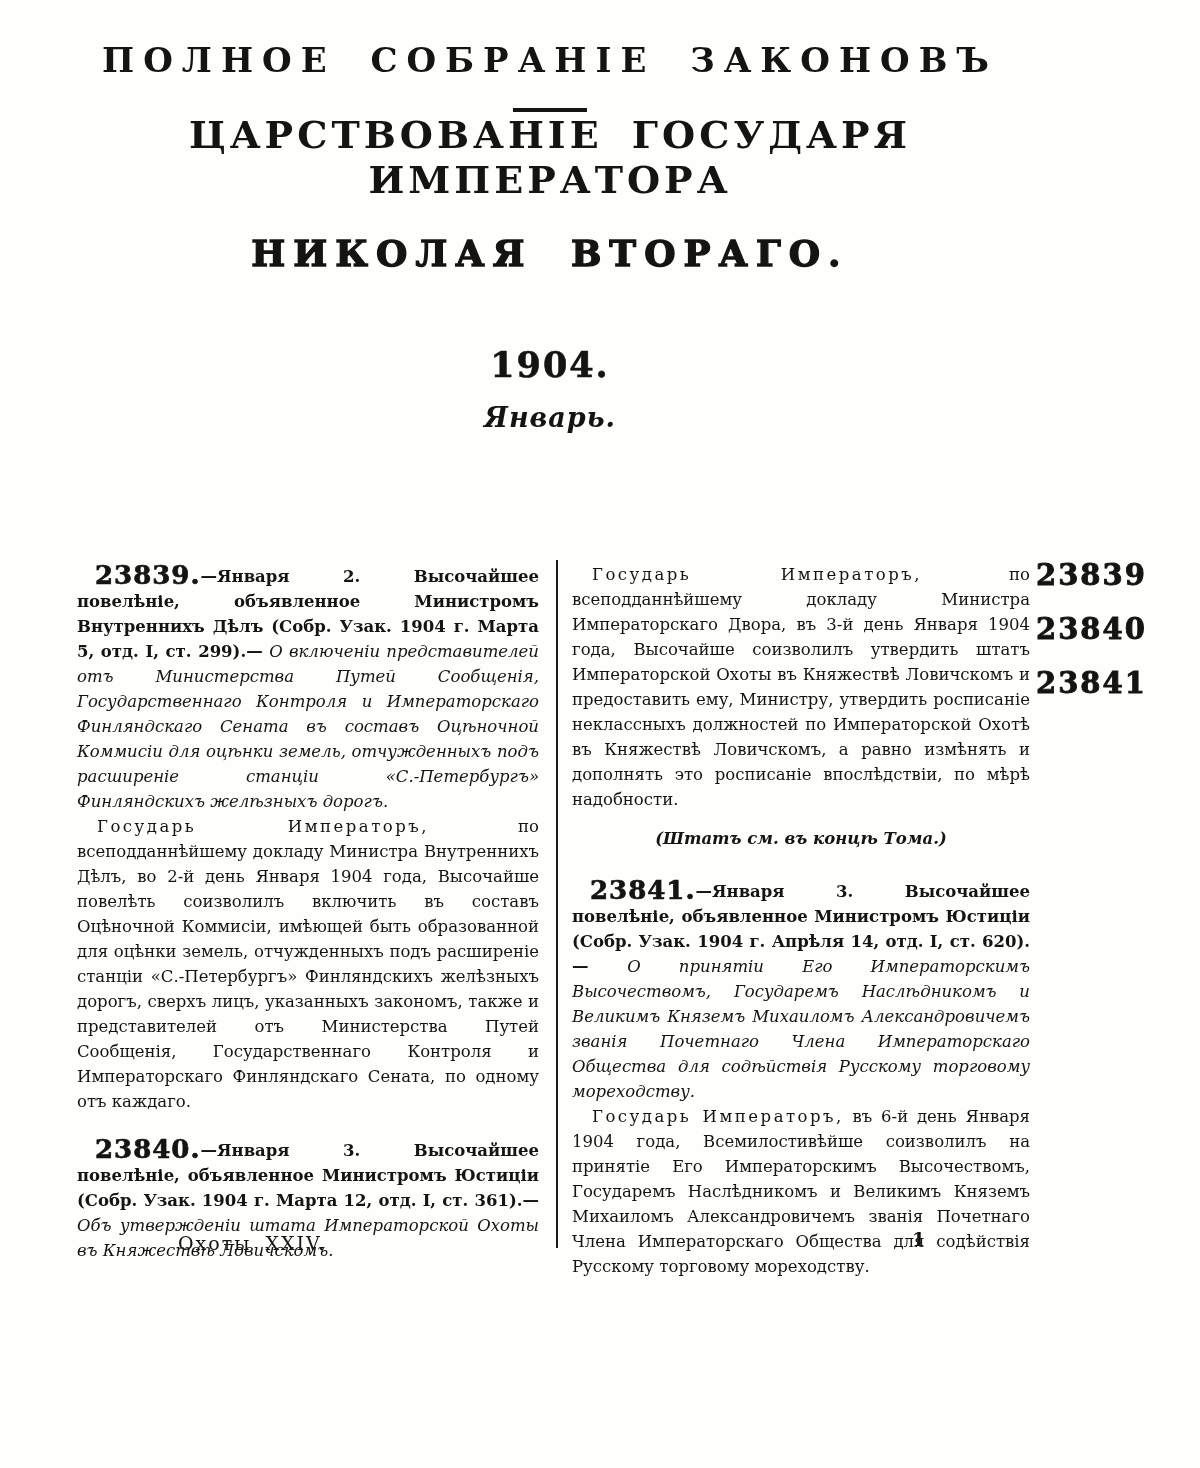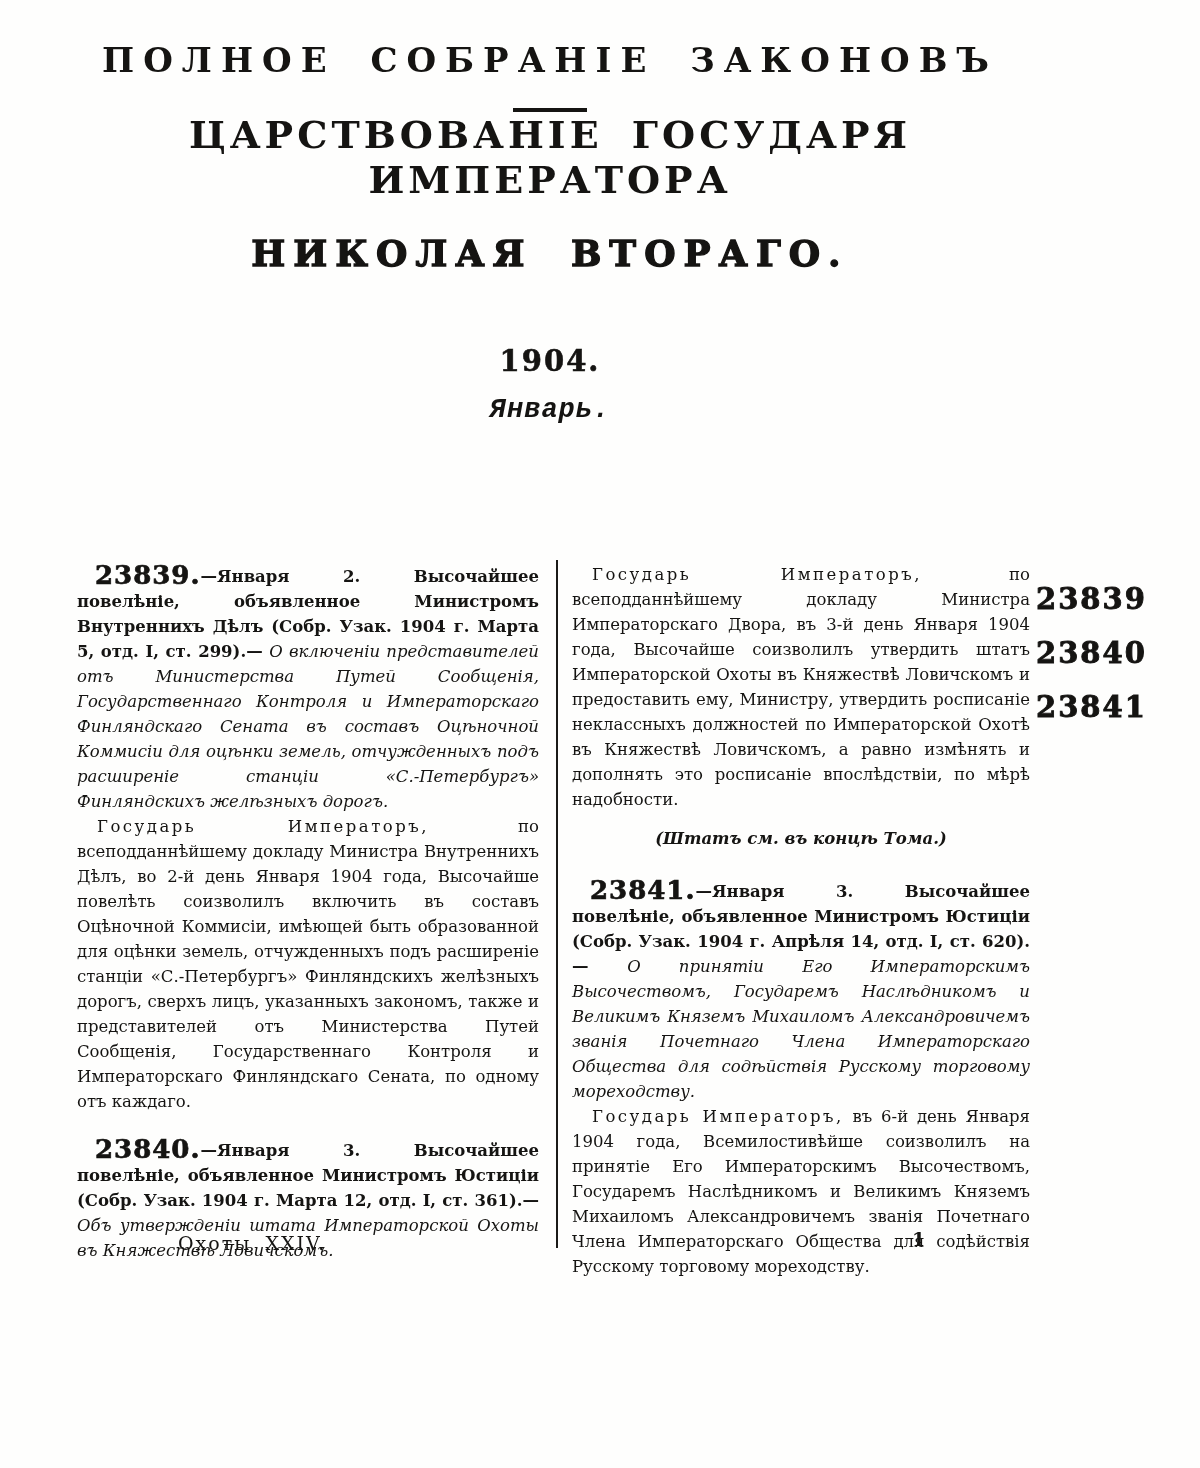--- a/index.html
+++ b/index.html
@@ -14,22 +14,22 @@
     overflow:hidden;
   }
 
   
   .masthead { position:absolute; top:40px; left:50px; width:1000px; text-align:center; }
   .title1 { font-size:34px; font-weight:bold; letter-spacing:9px; word-spacing:14px; }
   .title2 { margin-top:36px; font-size:37px; font-weight:bold; letter-spacing:8px; word-spacing:20px; -webkit-text-stroke:1.1px #151412; }
   .rule-small { margin:28px auto 0; width:74px; height:4px; background:#151412; }
   .reign1 { font-size:38px; font-weight:bold; letter-spacing:4px; word-spacing:12px; }
   .reign2 { margin-top:30px; font-size:36px; font-weight:bold; letter-spacing:8px; word-spacing:18px; -webkit-text-stroke:1.3px #151412; }
-  .year  { margin-top:70px; font-size:29px; font-weight:bold; letter-spacing:2px; -webkit-text-stroke:0.6px #151412; }
-  .month { margin-top:17px; font-size:27px; font-weight:bold; font-style:italic; letter-spacing:1px;font-family:Liberation Mono, monospace; }
+  .year  { margin-top:70px; font-size:35px; font-weight:bold; letter-spacing:2px; -webkit-text-stroke:0.6px #151412; }
+  .month { margin-top:17px; font-size:27px; font-weight:bold; font-style:italic; letter-spacing:1px; }
 
   
   .col { position:absolute; top:562px; font-size:16.5px; line-height:25px; text-align:justify; }
   .col-left  { left:77px;  width:462px; }
   .col-right { left:572px; width:458px; }
   .col-divider { position:absolute; left:556px; top:560px; width:2px; height:688px; background:#1b1a18; }
 
   p.entry-head { text-indent:18px; margin:0; }
   p.entry-head.spaced { margin-top:22px; }
   .enum { font-size:26px; font-weight:bold; letter-spacing:1px; line-height:1; vertical-align:-2px; -webkit-text-stroke:0.7px #151412; }
@@ -38,21 +38,21 @@
 
   p.body-para { text-indent:20px; margin:0; }
   .lead { letter-spacing:2.5px; }
 
   .note { text-align:center; text-indent:0; font-style:italic; font-weight:bold; margin:14px 0 26px; }
 
   .volume-mark { position:absolute; left:178px; top:1232px; font-size:19px; letter-spacing:2px; word-spacing:6px; }
   .page-num { position:absolute; left:912px; top:1228px; font-size:19px; font-weight:bold; }
 
   
-  .margin-numbers { position:absolute; left:1036px; top:584px; width:130px; }
+  .margin-numbers { position:absolute; left:1036px; top:560px; width:130px; }
   .mnum { font-size:29px; font-weight:bold; letter-spacing:2px; line-height:30px; margin-bottom:24px; -webkit-text-stroke:0.9px #151412; }
 </style>
 </head>
 <body>
 
 <div class="page">
 
   <header class="masthead">
     <div class="title1">ПОЛНОЕ СОБРАНІЕ ЗАКОНОВЪ</div>
     <div class="rule-small"></div>

